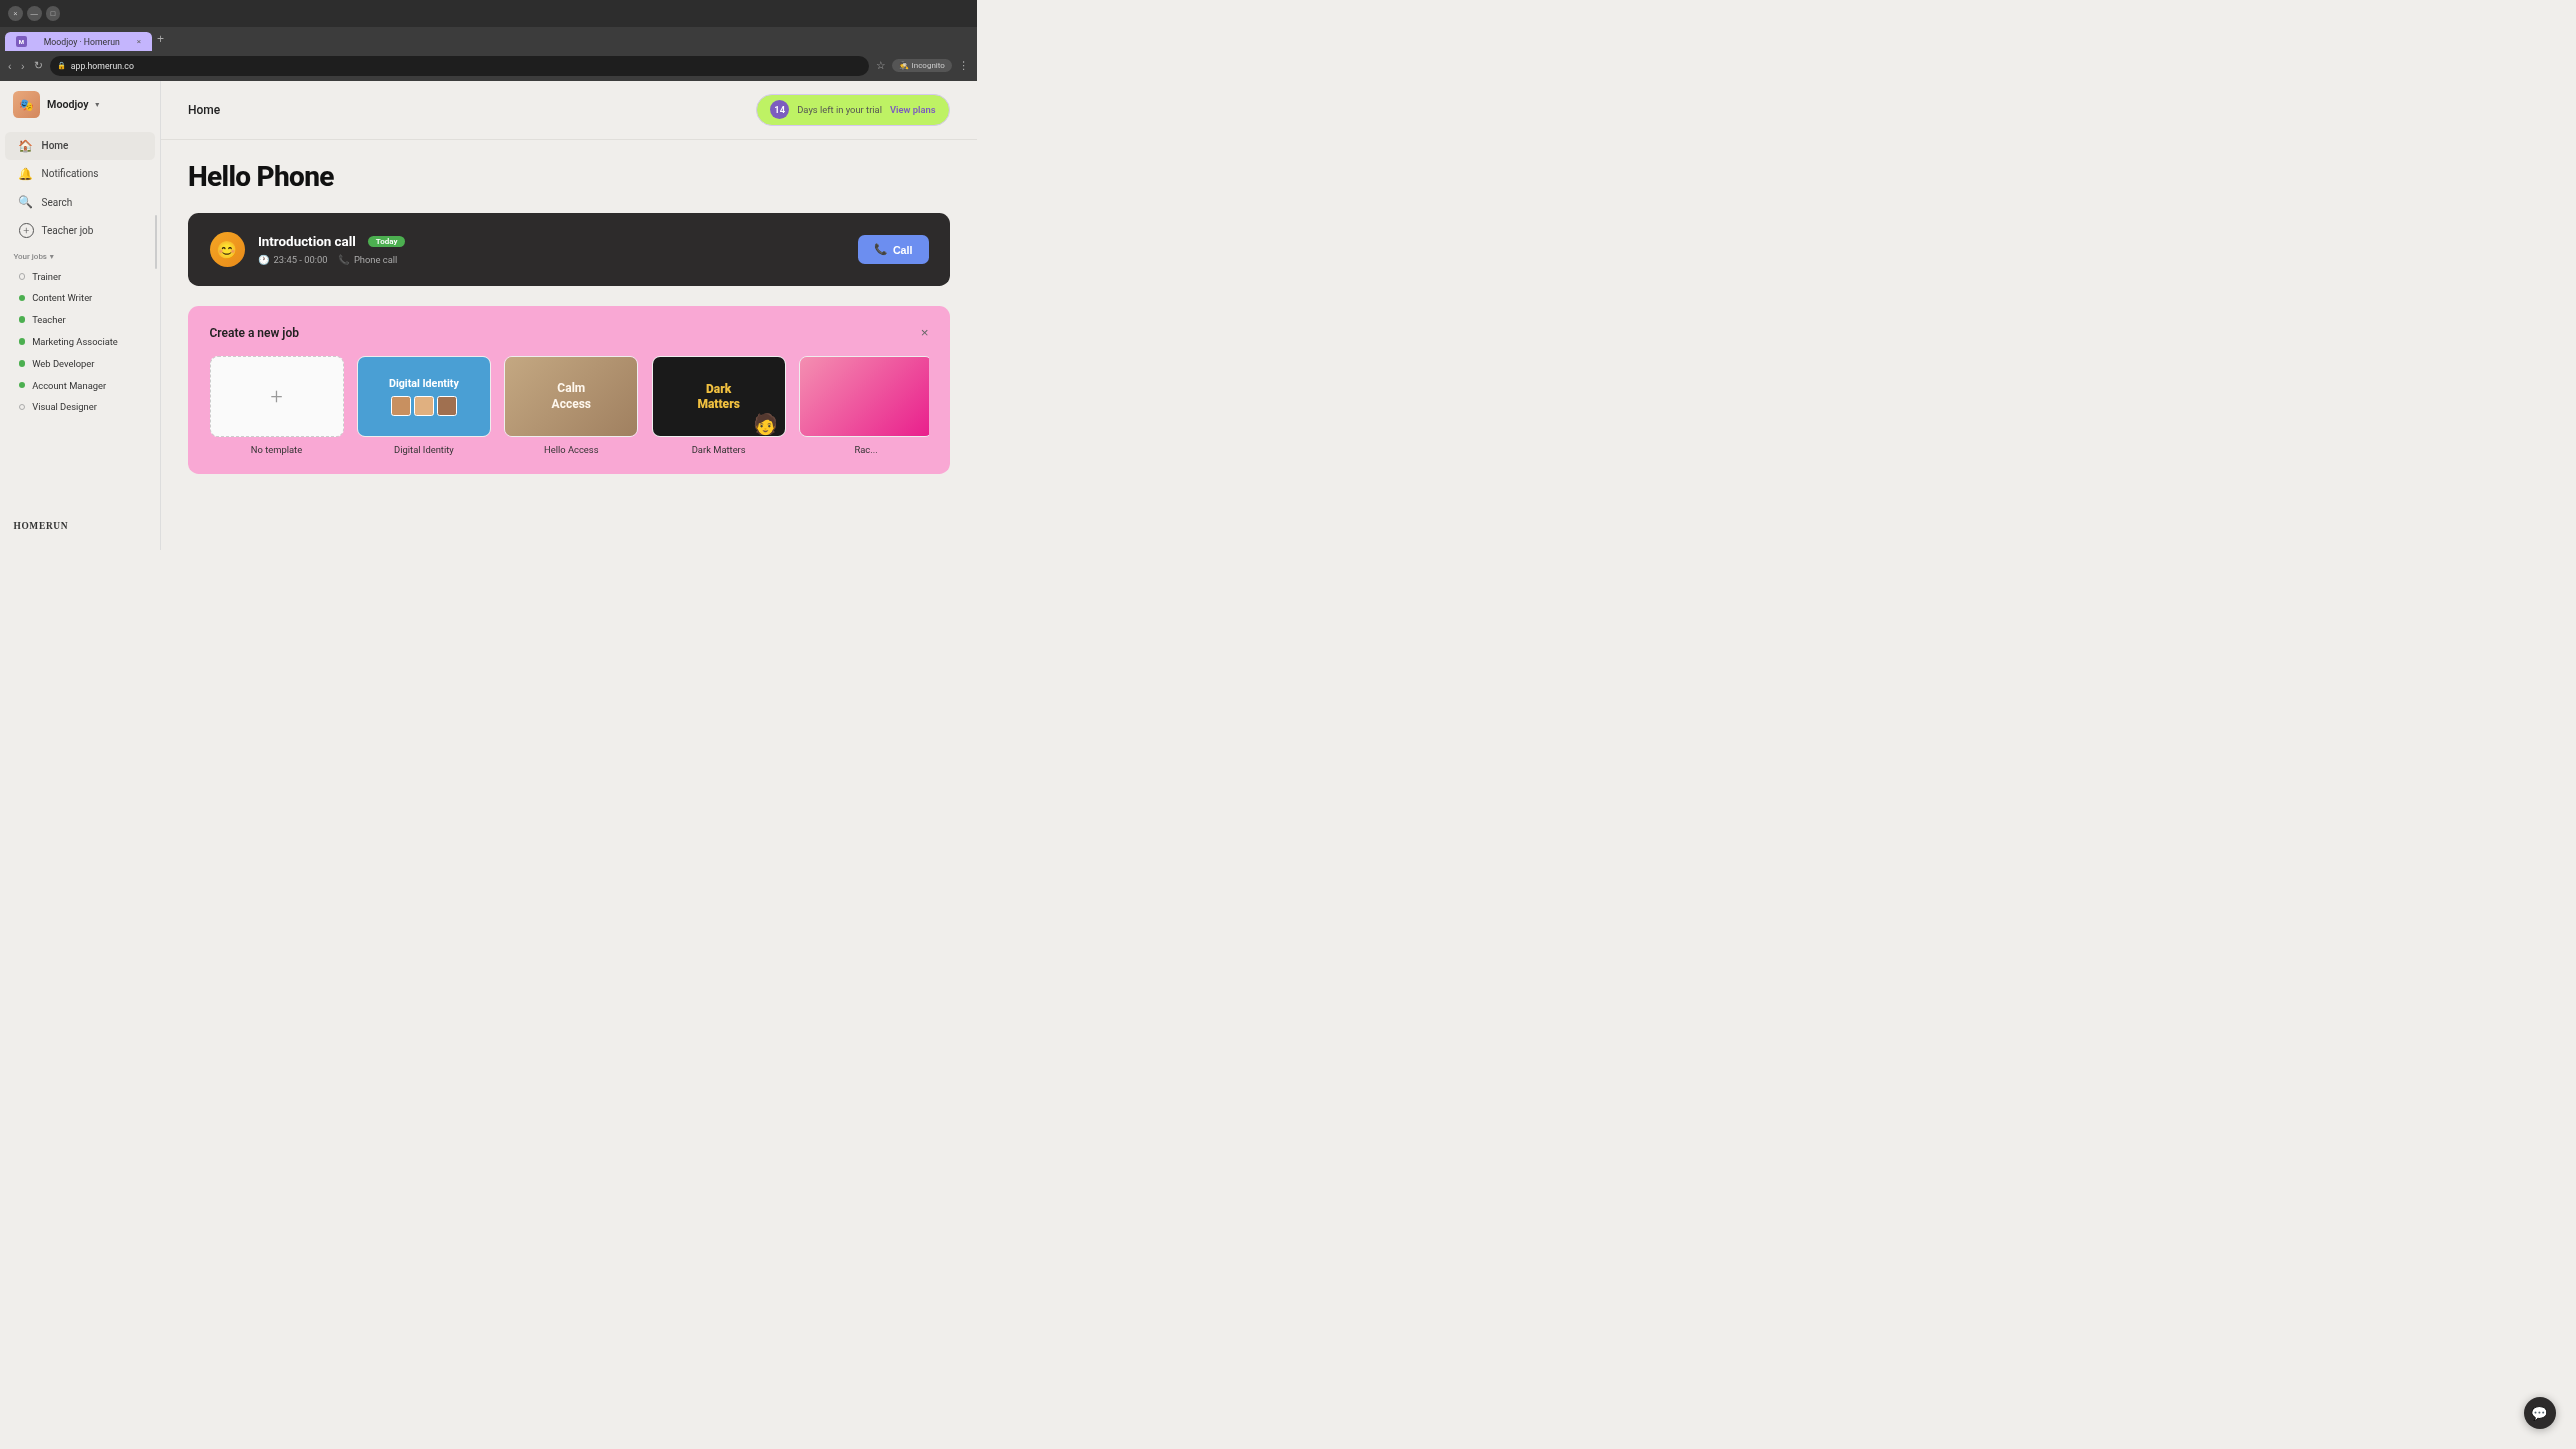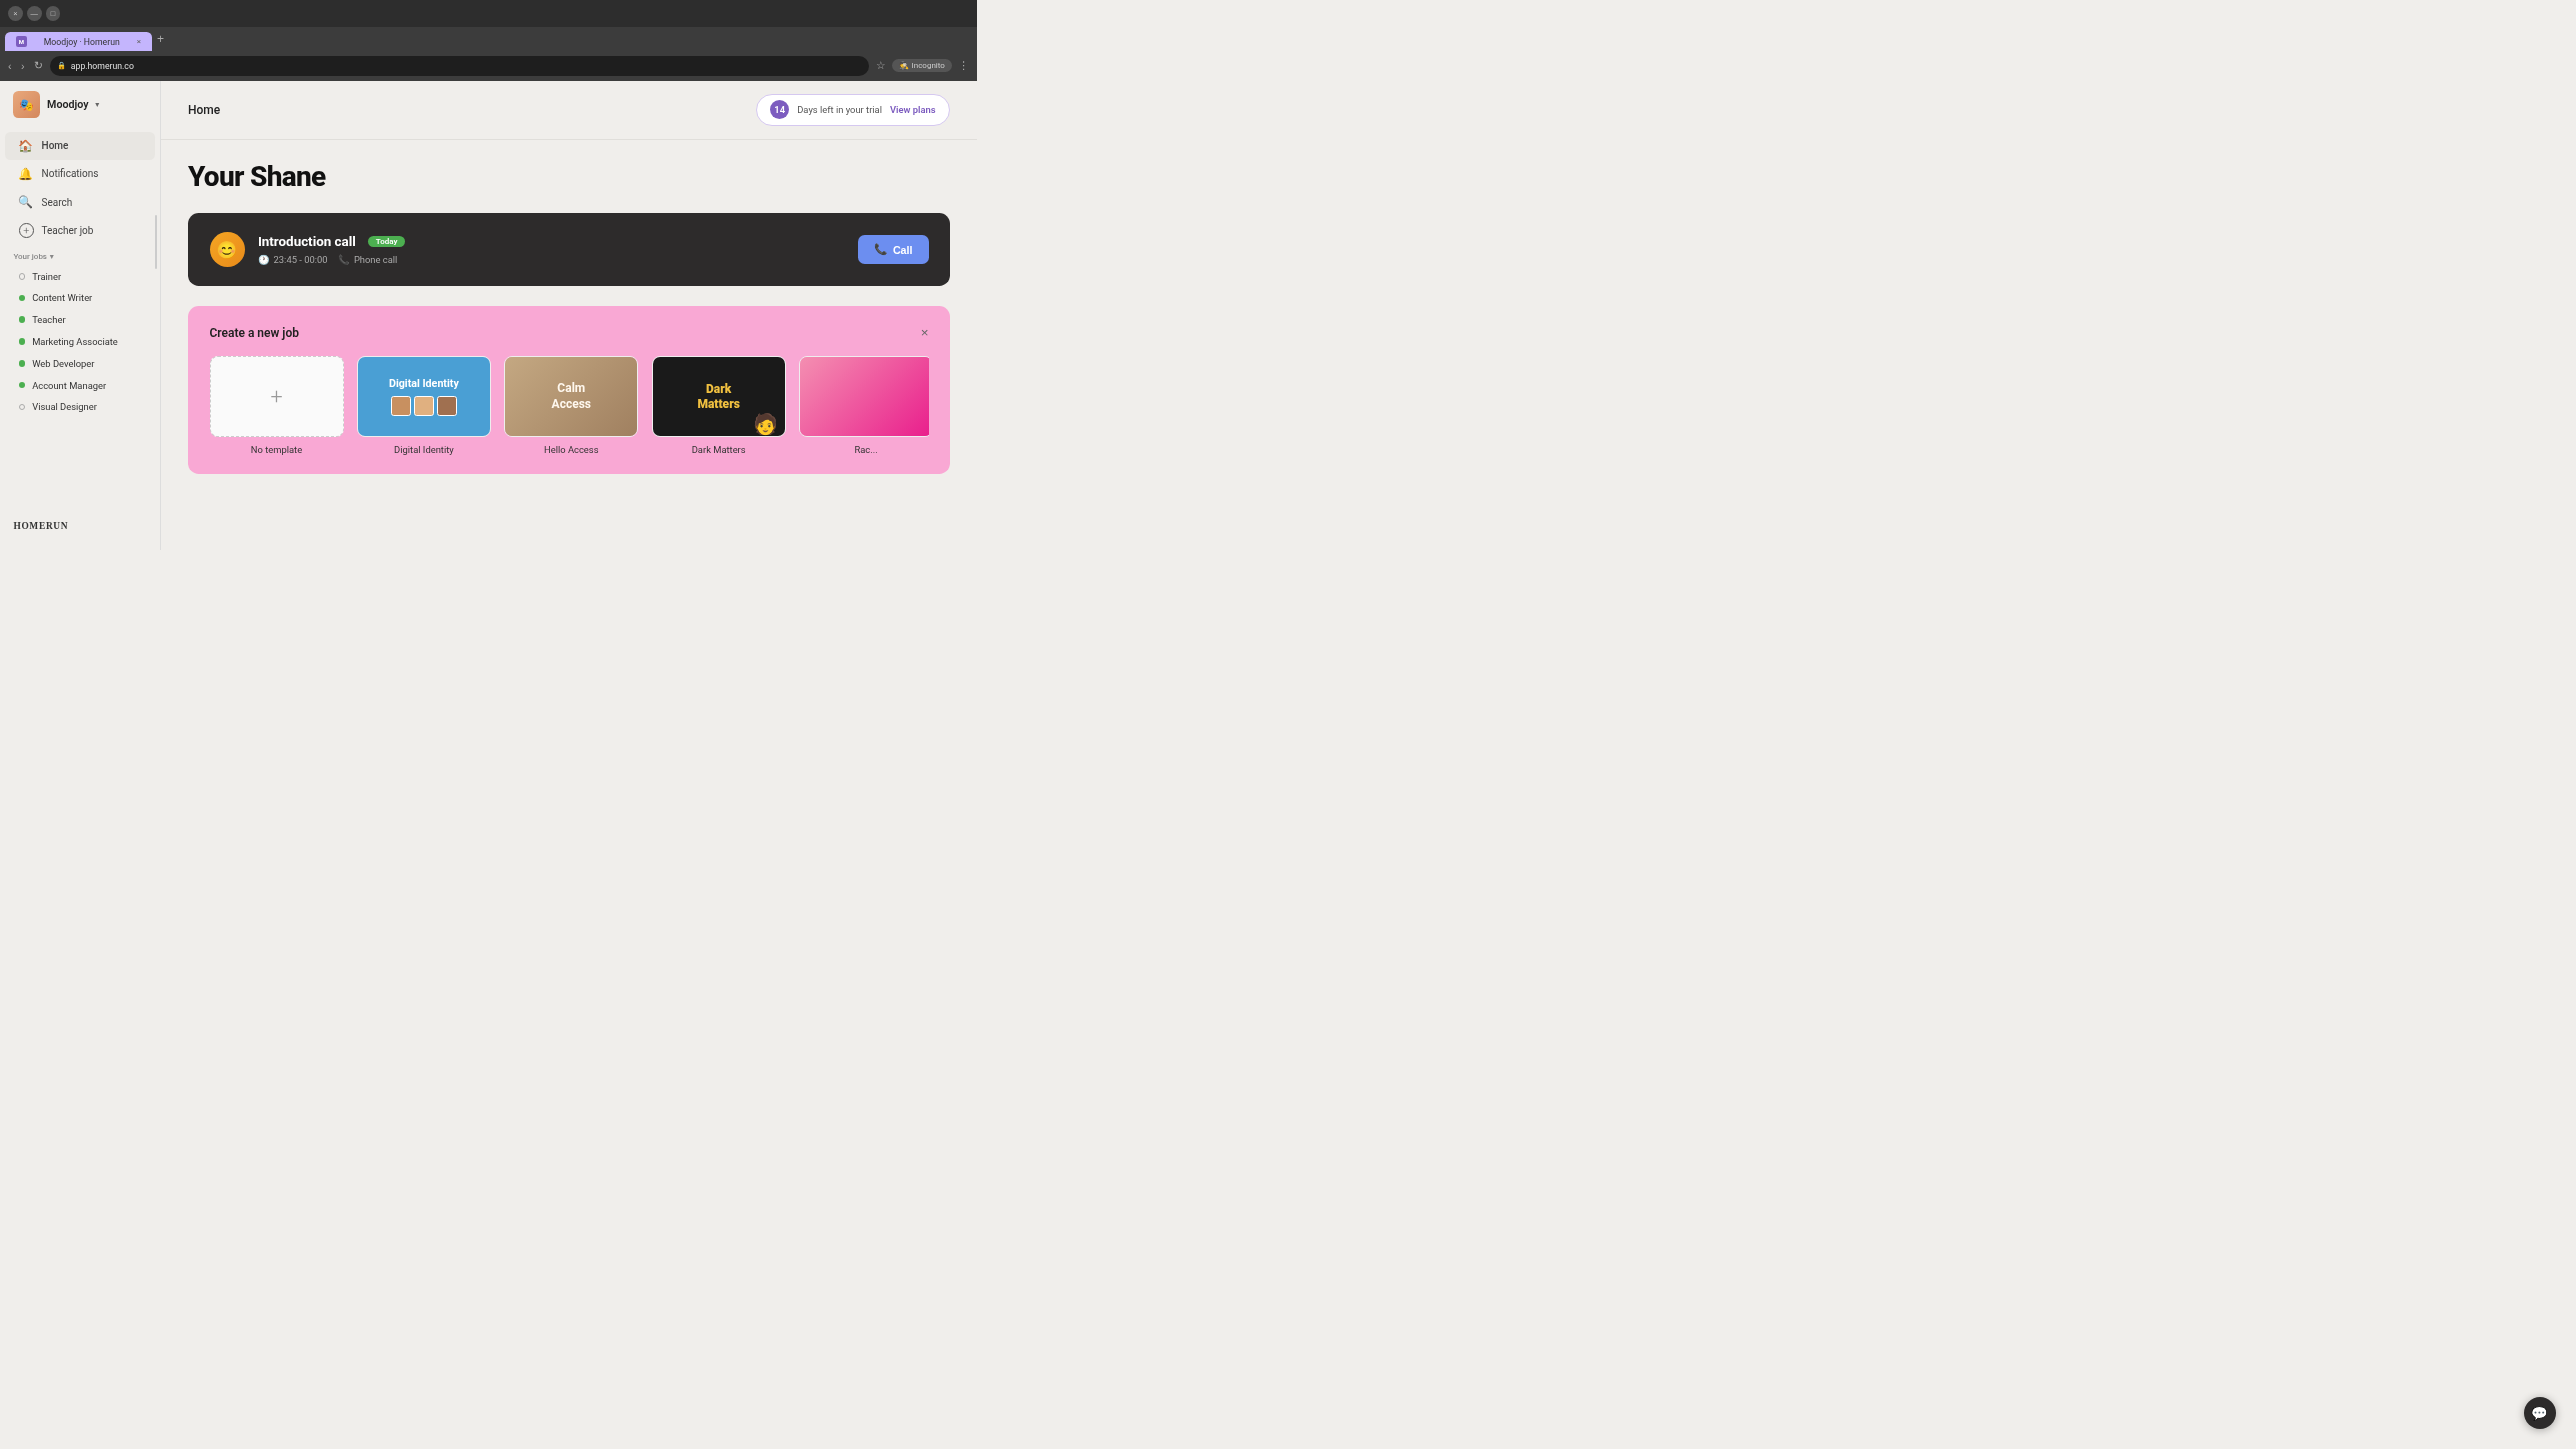--- a/index.html
+++ b/index.html
@@ -305,21 +305,21 @@
       padding: 13.4px 27px;
       background: #f0eeeb;
       border-bottom: 0.7px solid #e0deda;
     }
     .main-title {
       font-size: 12px;
       font-weight: 500;
       color: #222;
     }
     .trial-badge {
-      background: #ffffff;
+      background: #bef264;
       border-radius: 16px;
       padding: 5.4px 13.4px;
       display: flex;
       align-items: center;
       gap: 8px;
       border: 0.7px solid #d5c8f0;
     }
     .trial-count {
       background: #7c5cbf;
       color: white;
@@ -702,21 +702,21 @@
     <div class="main-header">
       <h1 class="main-title">Home</h1>
       <div class="trial-badge">
         <div class="trial-count">14</div>
         <span class="trial-text">Days left in your trial</span>
         <a class="view-plans-link">View plans</a>
       </div>
     </div>
 
     <div class="content-area">
-      <h2 class="greeting">Your Shane</h2>
+      <h2 class="greeting">Hello Phone</h2>
 
       <div class="interview-card">
         <div class="interview-avatar">😊</div>
         <div class="interview-info">
           <div class="interview-title-row">
             <span class="interview-title">Introduction call</span>
             <span class="today-badge">Today</span>
           </div>
           <div class="interview-meta">
             <div class="meta-item">

